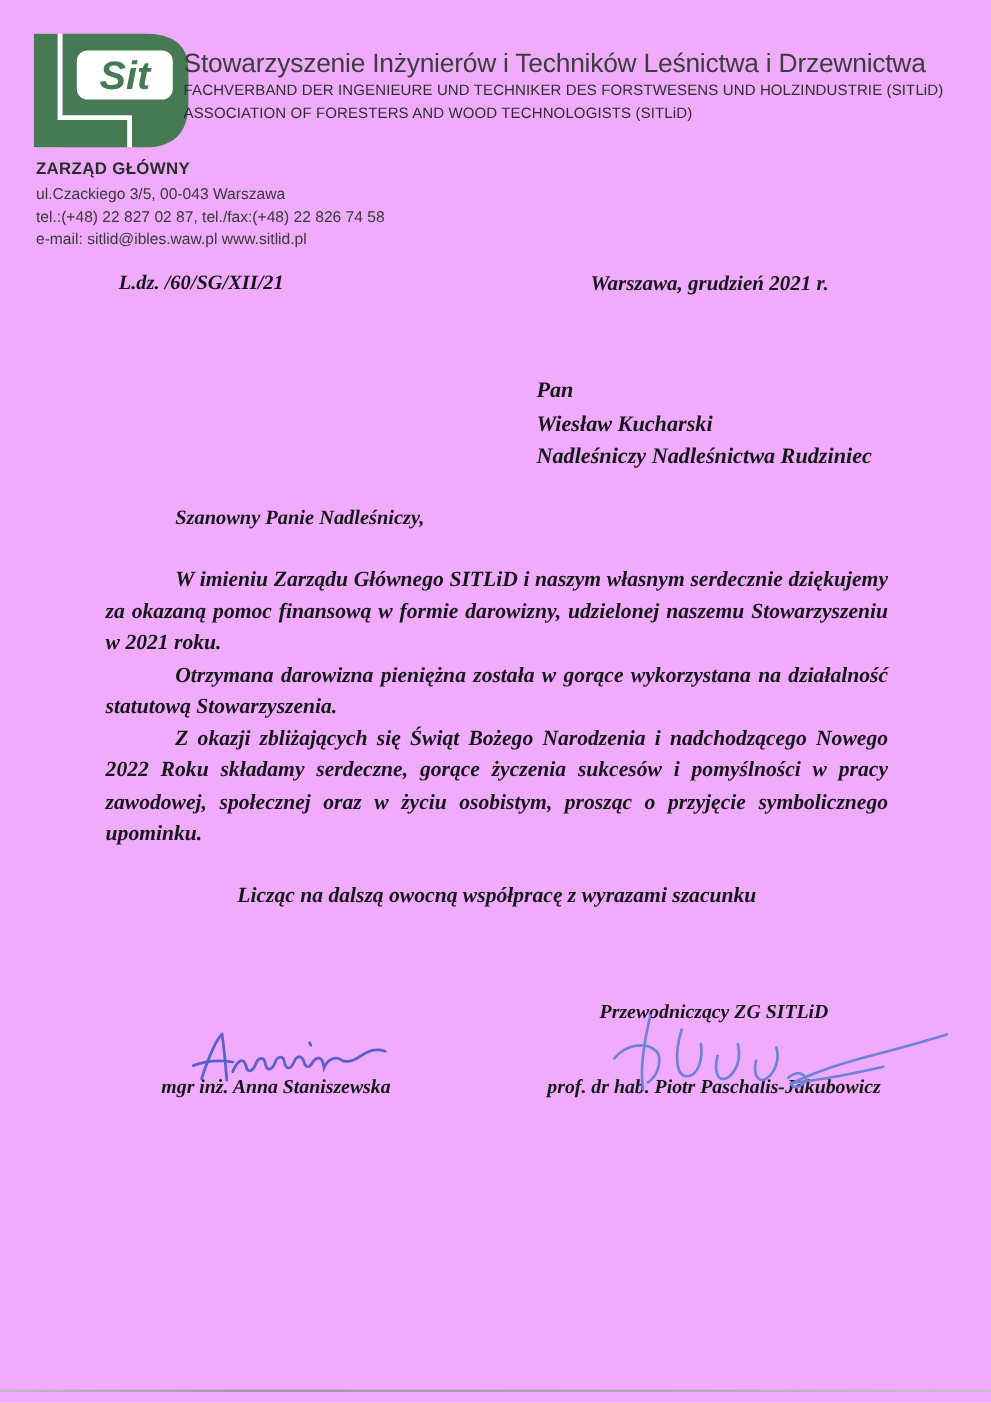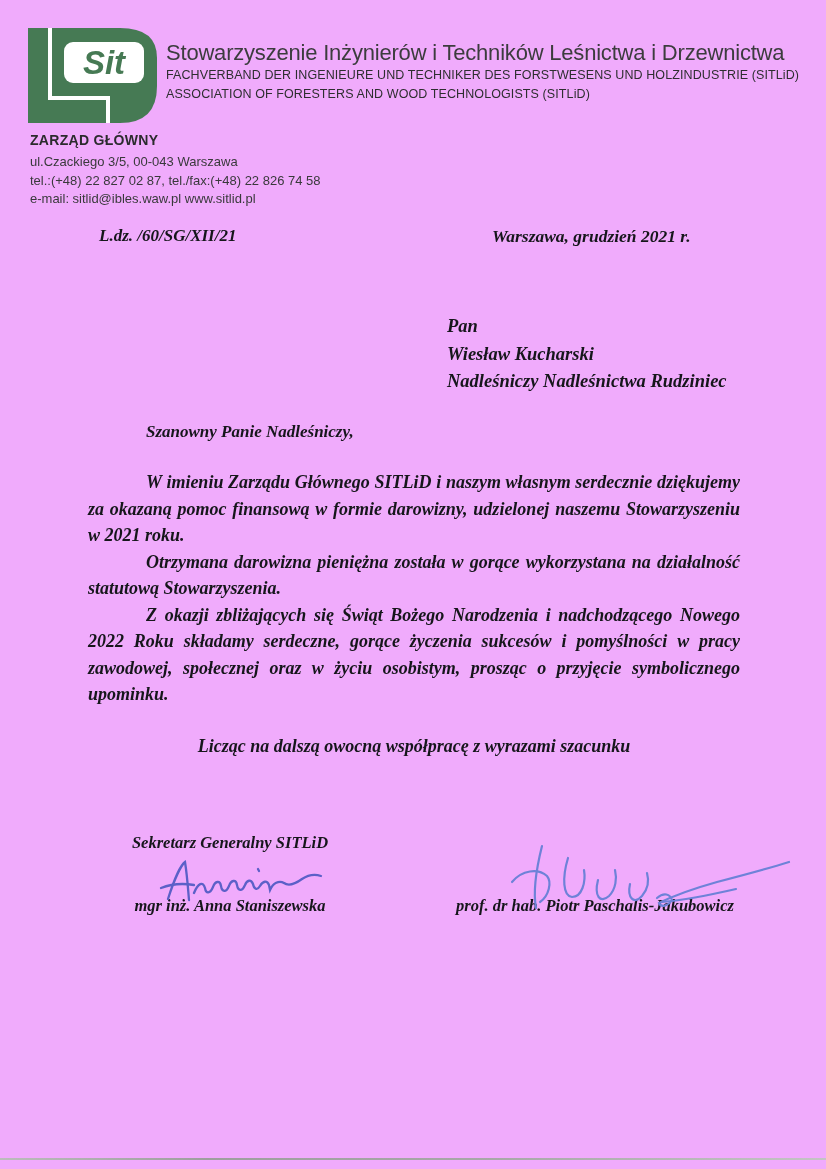--- a/index.html
+++ b/index.html
@@ -5,21 +5,21 @@
   html,body{margin:0;padding:0;background:#e8e8e8;}
   .page{
     position:relative;
     width:826px;height:1169px;
     background:#f0abfc;
     overflow:hidden;
     font-family:"Liberation Sans",sans-serif;
   }
   
   .logo{position:absolute;left:28px;top:28px;width:130px;height:95px;}
-  .org{position:absolute;left:166px;top:40px;width:640px;}
+  .org{position:absolute;left:153px;top:40px;width:640px;}
   .org-title{font-size:22px;line-height:26px;color:#3c3c3e;letter-spacing:-0.2px;white-space:nowrap;}
   .org-sub{font-size:12.5px;line-height:18.5px;color:#2e2e30;letter-spacing:0.1px;white-space:nowrap;}
   .contact{position:absolute;left:30px;top:132px;color:#39393b;}
   .contact .dept{font-size:14px;font-weight:bold;color:#2b2b2d;letter-spacing:0.3px;margin-bottom:5px;}
   .contact .line{font-size:13px;line-height:18.5px;}
   
   .script{font-family:"Liberation Serif",serif;font-style:italic;font-weight:bold;color:#16161b;}
   .refno{position:absolute;left:99px;top:226px;font-size:17px;}
   .refdate{position:absolute;left:492px;top:226px;font-size:17.5px;}
   .recipient{position:absolute;left:447px;top:313px;font-size:18.5px;line-height:27.5px;}
@@ -82,21 +82,21 @@
   <div class="flow script">
     <div class="greeting">Szanowny Panie Nadleśniczy,</div>
     <p>W imieniu Zarządu Głównego SITLiD i naszym własnym serdecznie dziękujemy za okazaną pomoc finansową w formie darowizny, udzielonej naszemu Stowarzyszeniu w 2021 roku.</p>
     <p>Otrzymana darowizna pieniężna została w gorące wykorzystana na działalność statutową Stowarzyszenia.</p>
     <p>Z okazji zbliżających się Świąt Bożego Narodzenia i nadchodzącego Nowego 2022 Roku składamy serdeczne, gorące życzenia sukcesów i pomyślności w pracy zawodowej, społecznej oraz w życiu osobistym, prosząc o przyjęcie symbolicznego upominku.</p>
     <div class="closing">
       <div>Licząc na dalszą owocną współpracę z wyrazami szacunku</div>
     </div>
   </div>
 
-  <div class="sig-title left script">Sekretarz Generalny SITLiD</div>
+  <div class="sig-title right script">Przewodniczący ZG SITLiD</div>
   <div class="sig-name left script">mgr inż. Anna Staniszewska</div>
   <div class="sig-name right script">prof. dr hab. Piotr Paschalis-Jakubowicz</div>
 
   <svg class="sig-svg left" viewBox="0 0 170 44">
     <g fill="none" stroke="#5c60c8" stroke-width="2.3" stroke-linecap="round">
       <path d="M10,41 C16,22 23,7 27,4 C29,16 30,30 31,42"></path>
       <path d="M3,30 C13,26 24,25 36,27"></path>
       <path d="M36,35 C40,25 45,23 47,30 C48,36 52,36 55,29 C57,23 62,22 63,28 C64,34 68,35 71,28 C73,22 78,21 79,27 C80,33 84,34 87,27 C89,22 93,21 95,26 C96,31 99,33 102,28 C105,23 109,22 111,27 L112,32 C115,25 121,22 126,25 C130,28 137,26 144,21 C150,17 157,16 163,18"></path>
       <path d="M100,11 L101,13"></path>
     </g>

